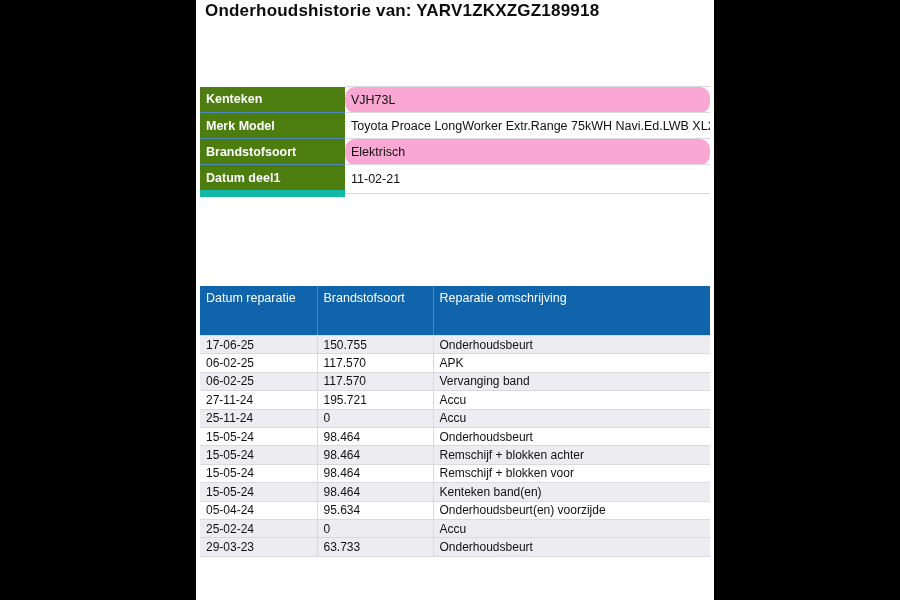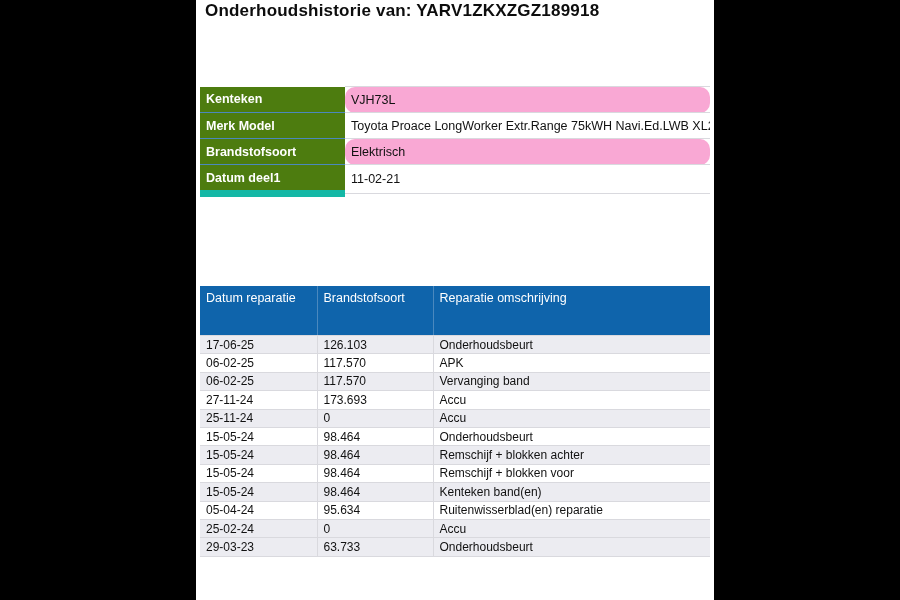--- a/index.html
+++ b/index.html
@@ -136,36 +136,36 @@
     <thead>
       <tr>
           <th>Datum reparatie</th>
           <th>Brandstofsoort</th>
           <th>Reparatie omschrijving</th>
         </tr>
     </thead>
     <tbody>
         <tr class="alt">
           <td>17-06-25</td>
-          <td>126.103</td>
+          <td>150.755</td>
           <td>Onderhoudsbeurt</td>
         </tr>
         <tr>
           <td>06-02-25</td>
           <td>117.570</td>
           <td>APK</td>
         </tr>
         <tr class="alt">
           <td>06-02-25</td>
           <td>117.570</td>
           <td>Vervanging band</td>
         </tr>
         <tr>
           <td>27-11-24</td>
-          <td>173.693</td>
+          <td>195.721</td>
           <td>Accu</td>
         </tr>
         <tr class="alt">
           <td>25-11-24</td>
           <td>0</td>
           <td>Accu</td>
         </tr>
         <tr>
           <td>15-05-24</td>
           <td>98.464</td>
@@ -182,21 +182,21 @@
           <td>Remschijf + blokken voor</td>
         </tr>
         <tr class="alt">
           <td>15-05-24</td>
           <td>98.464</td>
           <td>Kenteken band(en)</td>
         </tr>
         <tr>
           <td>05-04-24</td>
           <td>95.634</td>
-          <td>Ruitenwisserblad(en) reparatie</td>
+          <td>Onderhoudsbeurt(en) voorzijde</td>
         </tr>
         <tr class="alt">
           <td>25-02-24</td>
           <td>0</td>
           <td>Accu</td>
         </tr>
         <tr class="alt">
           <td>29-03-23</td>
           <td>63.733</td>
           <td>Onderhoudsbeurt</td>

